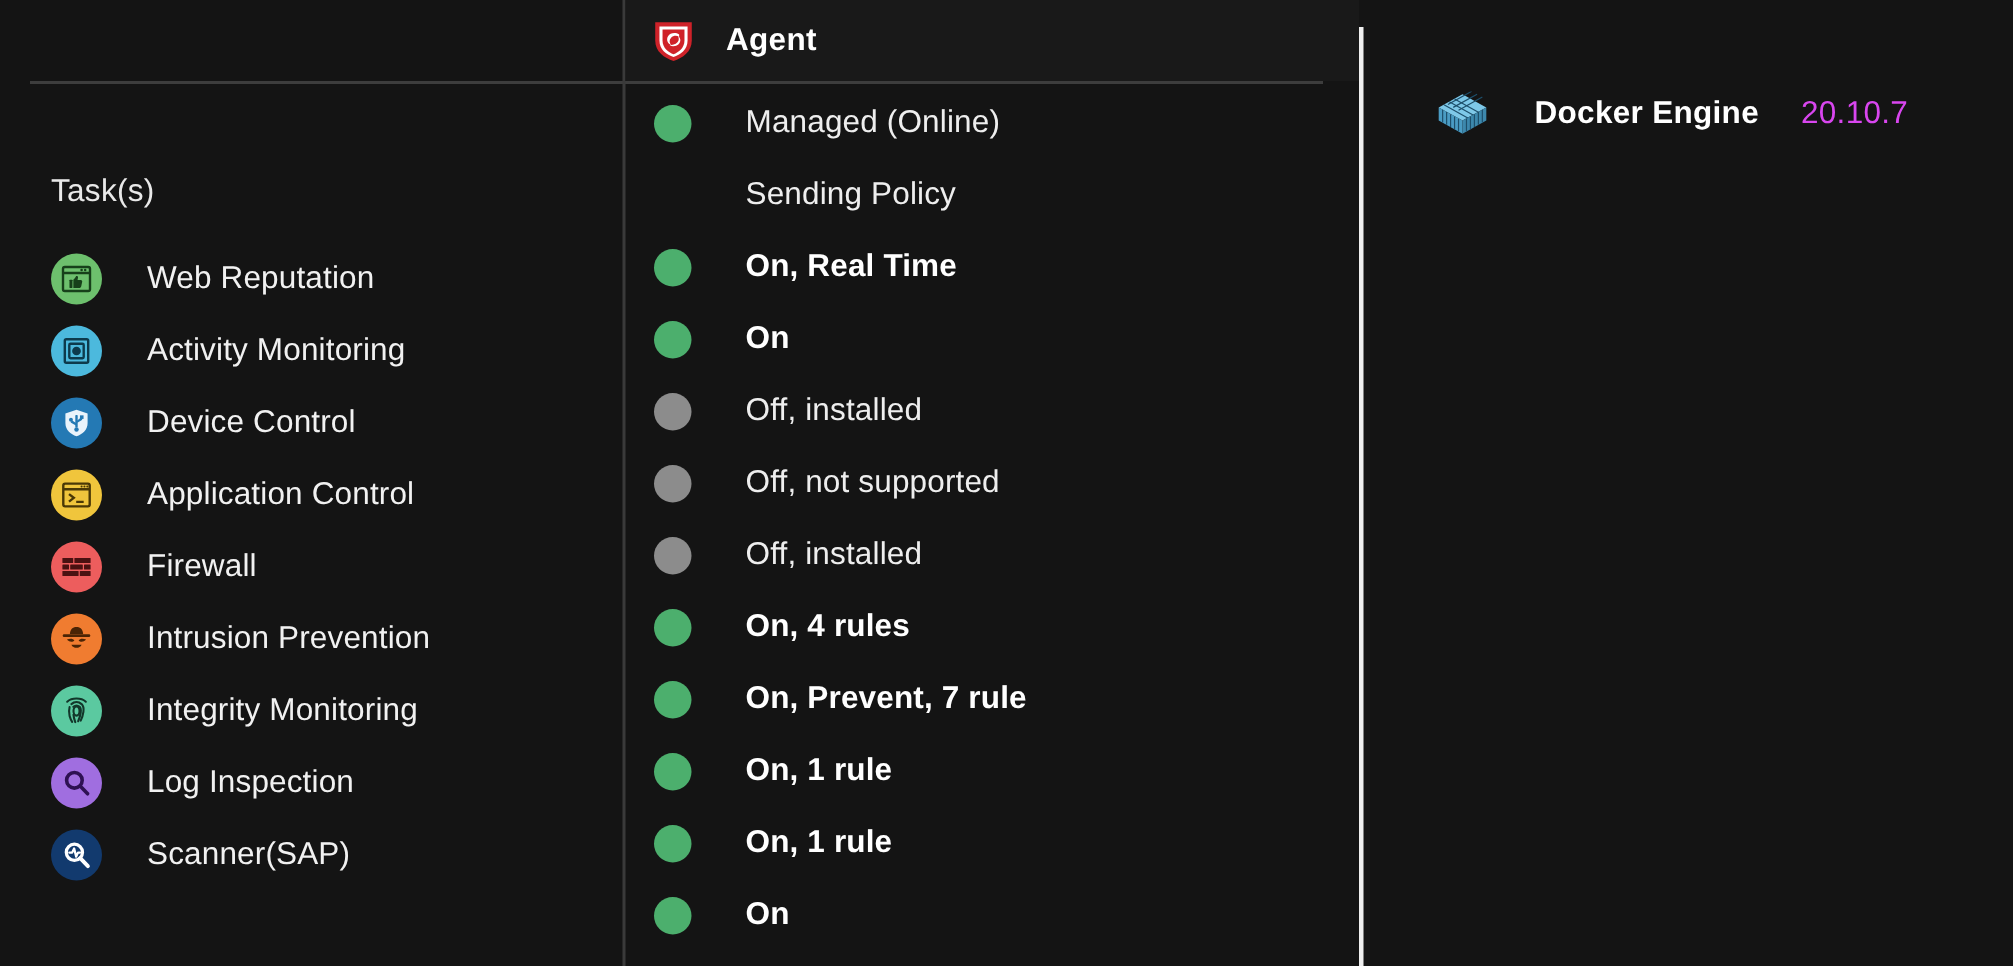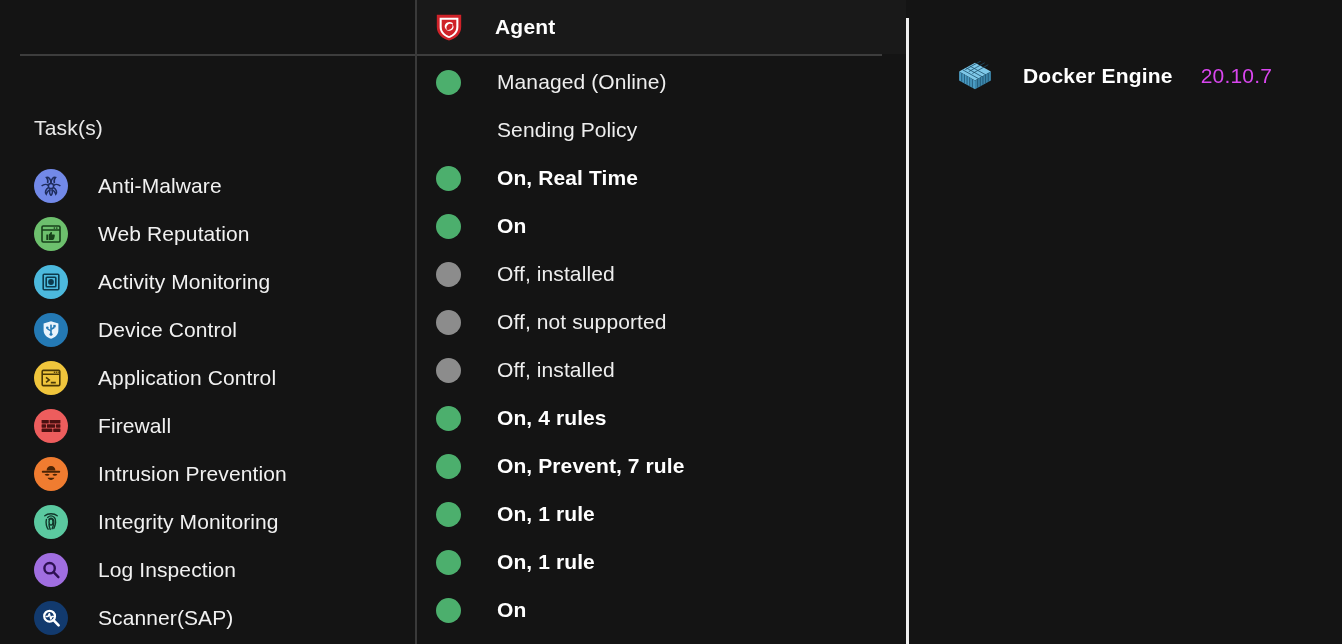--- a/index.html
+++ b/index.html
@@ -91,21 +91,21 @@
     left: 0; top: 0;
     width: 489px; height: 54px;
     background: #191919;
     display: flex;
     align-items: center;
     padding-left: 17px;
     box-sizing: border-box;
   }
   #agent-shield { width: 30px; height: 30px; flex: 0 0 30px; }
   #agent-title {
-    margin-left: 31px;
+    margin-left: 20px;
     font-size: 21px;
     font-weight: bold;
     color: #ffffff;
     letter-spacing: 0.2px;
   }
   #status-list {
     position: absolute;
     left: 0; top: 58px;
     width: 489px;
   }
@@ -162,38 +162,20 @@
     color: #d946ef;
     letter-spacing: 0.2px;
   }
 </style>
 </head>
 <body style="background: rgb(20, 20, 20);">
 
 <div id="tasks-panel">
   <div id="tasks-title">Task(s)</div>
   <div id="task-list">
-      <div class="task-row">
-        <span class="task-icon" style="background: rgb(114, 137, 232);">
-          <svg viewBox="0 0 24 24" width="24" height="24">
-            <g fill="none" stroke="#1f2d5e" stroke-width="1.5">
-              <circle cx="12" cy="12" r="2.6"></circle>
-              <path d="M12 9.2 C12 5 9.5 3 7.5 3.4 C9 5.2 9.2 7.4 8.6 9.2"></path>
-              <path d="M12 9.2 C12 5 14.5 3 16.5 3.4 C15 5.2 14.8 7.4 15.4 9.2"></path>
-              <path d="M9.7 13.4 C6.2 15.6 5.8 18.7 7.2 20.2 C7.8 18 9.3 16.4 10.9 15.6"></path>
-              <path d="M14.3 13.4 C17.8 15.6 18.2 18.7 16.8 20.2 C16.2 18 14.7 16.4 13.1 15.6"></path>
-              <path d="M2.6 12 C5.5 9.5 8.2 10.4 9.3 11.5"></path>
-              <path d="M21.4 12 C18.5 9.5 15.8 10.4 14.7 11.5"></path>
-              <path d="M12 21.6 C10.2 19.3 10.6 16.6 11.4 15.3"></path>
-              <path d="M12 21.6 C13.8 19.3 13.4 16.6 12.6 15.3"></path>
-            </g>
-          </svg>
-        </span>
-        <span class="task-label">Anti-Malware</span>
-      </div>
       <div class="task-row">
         <span class="task-icon" style="background: rgb(109, 192, 109);">
           <svg viewBox="0 0 24 24" width="24" height="24">
             <g fill="none" stroke="#17401a" stroke-width="1.6">
               <rect x="3" y="4" width="18" height="16" rx="1.2"></rect>
               <line x1="3" y1="8" x2="21" y2="8"></line>
             </g>
             <g fill="#17401a">
               <circle cx="15.4" cy="6" r="0.85"></circle>
               <circle cx="17.8" cy="6" r="0.85"></circle>

